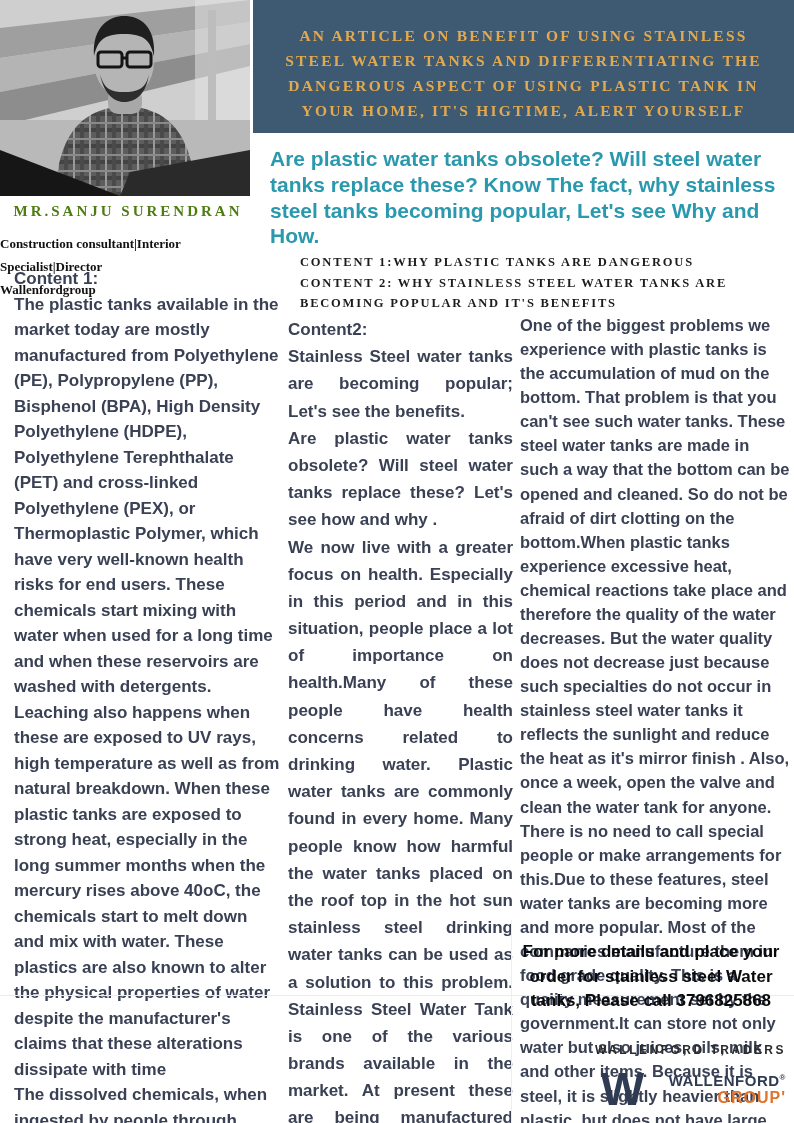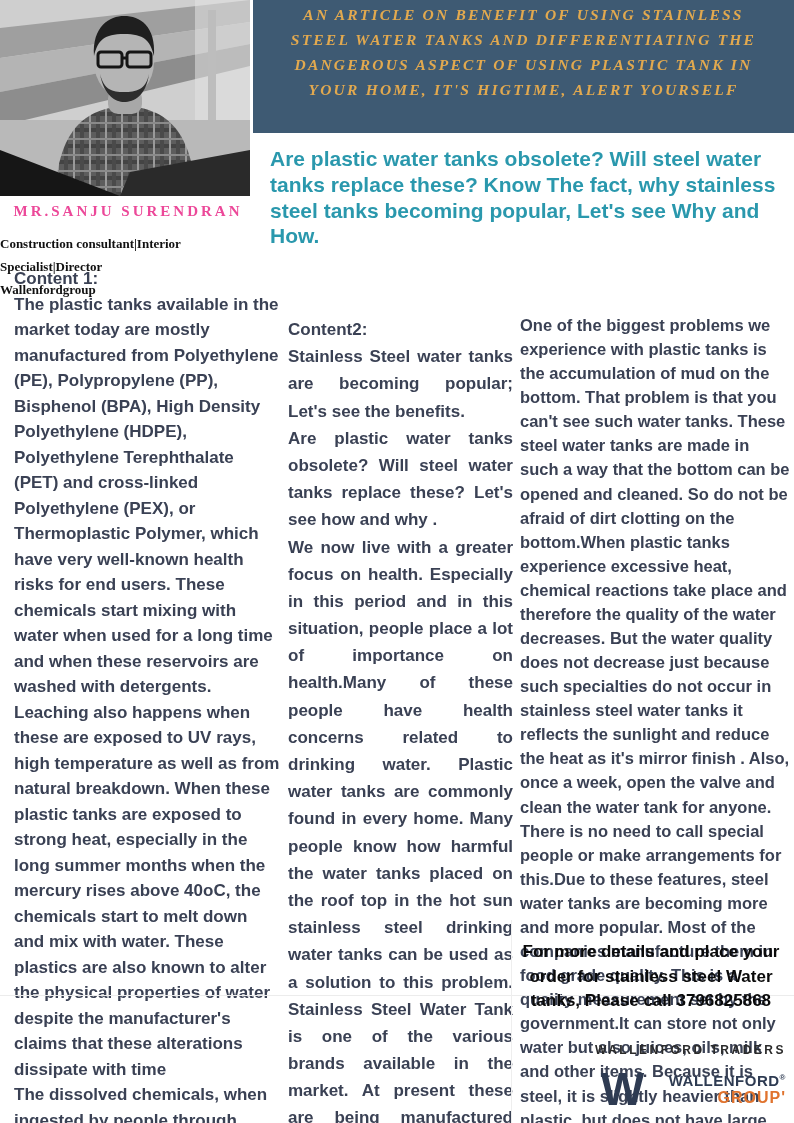--- a/index.html
+++ b/index.html
@@ -15,22 +15,22 @@
   .photo {
     position: absolute; left: 0; top: 0;
     width: 250px; height: 196px;
     background: #d8d8d8;
   }
 
   
   .banner {
     position: absolute; left: 253px; top: 0; width: 541px; height: 133px;
     background: #3e5a73;
-    display: flex; align-items: flex-start; justify-content: center;
-    box-sizing: border-box; padding: 2px 22px; font-style: italic;
+    display: flex; align-items: flex-end; justify-content: center;
+    box-sizing: border-box; padding: 10px 22px;
   }
   .banner-title {
     font-family: "Liberation Serif", serif;
     font-weight: bold;
     font-size: 15.5px; line-height: 1.62;
     letter-spacing: 2.2px;
     color: #e2a94f;
     text-align: center;
   }
 
@@ -42,21 +42,21 @@
     font-size: 21px; line-height: 1.23;
   }
 
   
   .person-name {
     position: absolute; left: 0; top: 203px; width: 256px;
     text-align: center;
     font-family: "Liberation Serif", serif;
     font-weight: bold;
     font-size: 15px; letter-spacing: 3px;
-    color: #ec4899;
+    color: #4d7c0f;
   }
   .person-role {
     position: absolute; left: 0; top: 233px; width: 266px;
     font-family: Liberation Serif, serif;
     font-weight: bold;
     font-size: 13px; line-height: 1.75;
     color: #111111;
   }
 
   
@@ -184,20 +184,22 @@
   <div class="banner">
     <div class="banner-title">AN ARTICLE ON BENEFIT OF USING STAINLESS STEEL WATER TANKS AND DIFFERENTIATING THE DANGEROUS ASPECT OF USING PLASTIC TANK IN YOUR HOME, IT'S HIGTIME, ALERT YOURSELF</div>
   </div>
 
   <div class="subtitle">Are plastic water tanks obsolete? Will steel water tanks replace these? Know The fact, why stainless steel tanks becoming popular, Let's see Why and How.</div>
 
   <div class="person-name">MR.SANJU SURENDRAN</div>
   <div class="person-role" style="white-space: pre-line;">Construction consultant|Interior Specialist|Director
 Wallenfordgroup</div>
 
+  <div class="contents-index">CONTENT 1:WHY PLASTIC TANKS ARE DANGEROUS
+CONTENT 2: WHY STAINLESS STEEL WATER TANKS ARE BECOMING POPULAR AND IT'S BENEFITS</div>
 
   <div class="col col-left">Content 1:
 The plastic tanks  available in the market today are mostly manufactured from Polyethylene (PE), Polypropylene (PP), Bisphenol (BPA), High Density Polyethylene (HDPE), Polyethylene Terephthalate (PET) and cross-linked Polyethylene (PEX), or Thermoplastic Polymer, which have very well-known health risks for end users. These chemicals start mixing with water when used for a long time and when these reservoirs are washed with detergents. Leaching also happens when these are exposed to UV rays, high temperature as well as from natural breakdown. When these plastic tanks are exposed to strong heat, especially in the long summer months when the mercury rises above 40oC, the chemicals start to melt down and mix with water. These plastics are also known to alter the physical properties of water despite the manufacturer's claims that these alterations dissipate with time
 The dissolved chemicals, when ingested by people through drinking water, have many known effects on the human body. For instance, Bisphenol A severely affects the endocrine system and is also known to cause cancer, asthma, cardiac problems and reproductive system irregularities in women. These problems are more prevalent in infants and children than adults. Due to these problems developed countries have banned the use of plastic tanks for drinking water storage</div>
   <div class="col col-mid">Content2:
 Stainless Steel water tanks are becoming popular; Let's see the benefits.
 Are plastic water tanks obsolete? Will steel water tanks replace these? Let's see how and why .
 We now live with a greater focus on health. Especially in this period and in this situation, people place a lot of importance on health.Many of these people have health concerns related to drinking water. Plastic water tanks are commonly found in every home. Many people know how harmful the water tanks placed on the roof top in the hot sun stainless steel drinking water tanks can be used as a solution to this problem. Stainless Steel Water Tank is one of the various brands available in the market. At present these are being manufactured and marketed in Kerala as well. Here are the pros and cons and price
 The stainless steel water tank is made of the same finish both inside and out. Therefore, there is no risk of mud clotting on the inside.</div>
   <div class="col col-right">One of the biggest problems we experience with plastic tanks is the accumulation of mud on the bottom. That problem is that you can't see such water tanks. These steel water tanks are made in such a way that the bottom can be opened and cleaned. So do not be afraid of dirt clotting on the bottom.When plastic tanks experience excessive heat, chemical reactions take place and therefore the quality of the water decreases. But the water quality does not decrease just because such specialties do not occur in stainless steel water tanks it reflects the sunlight and reduce the heat as it's mirror finish . Also, once a week, open the valve and clean the water tank for anyone. There is no need to call special people or make arrangements for this.Due to these features, steel water tanks are becoming more and more popular. Most of the companies manufacture them in food grade quality. This is a quality measurement set by the government.It can store not only water but also juices, oils, milk and other items. Because it is steel, it is slightly heavier than plastic, but does not have large weight differences</div>

